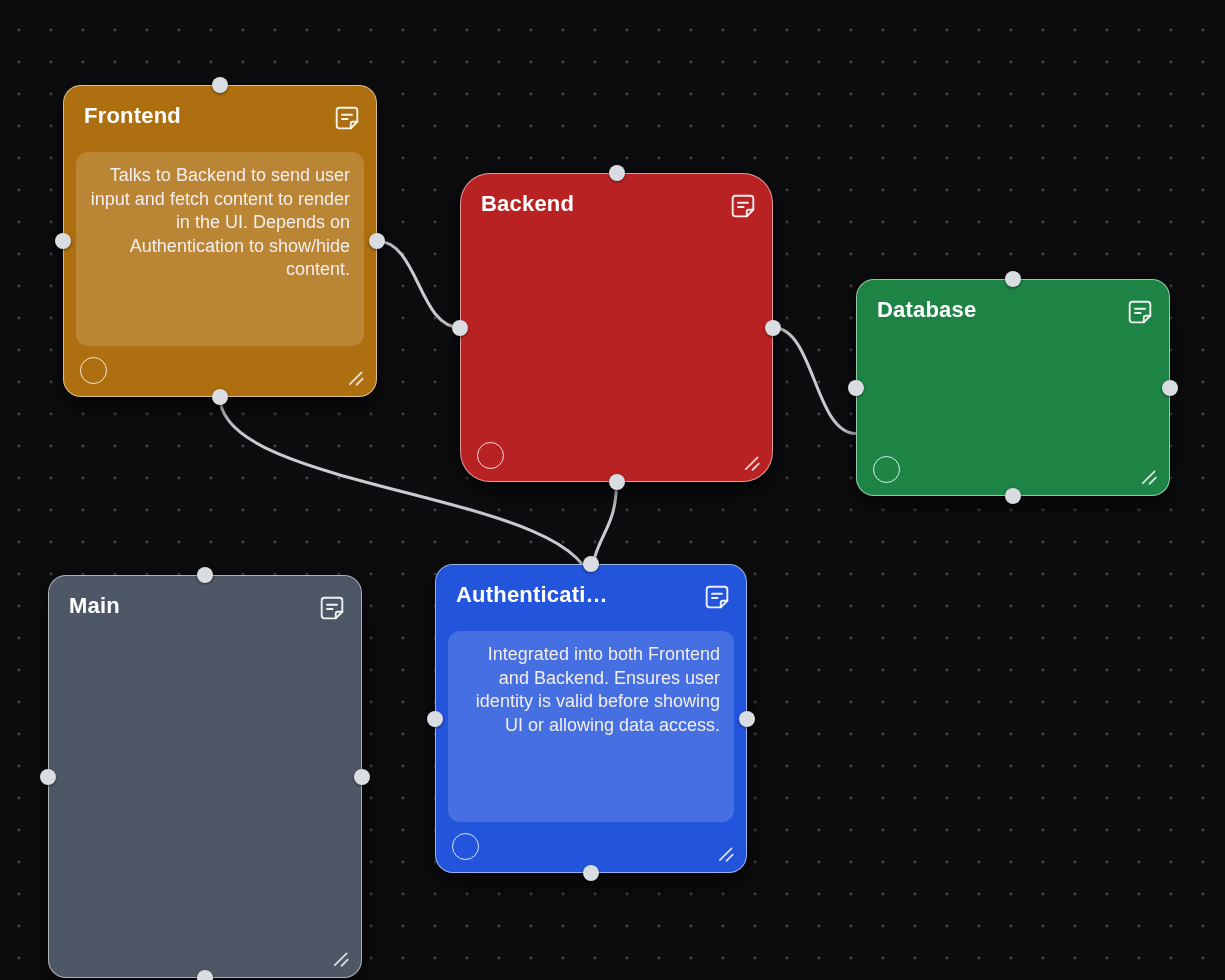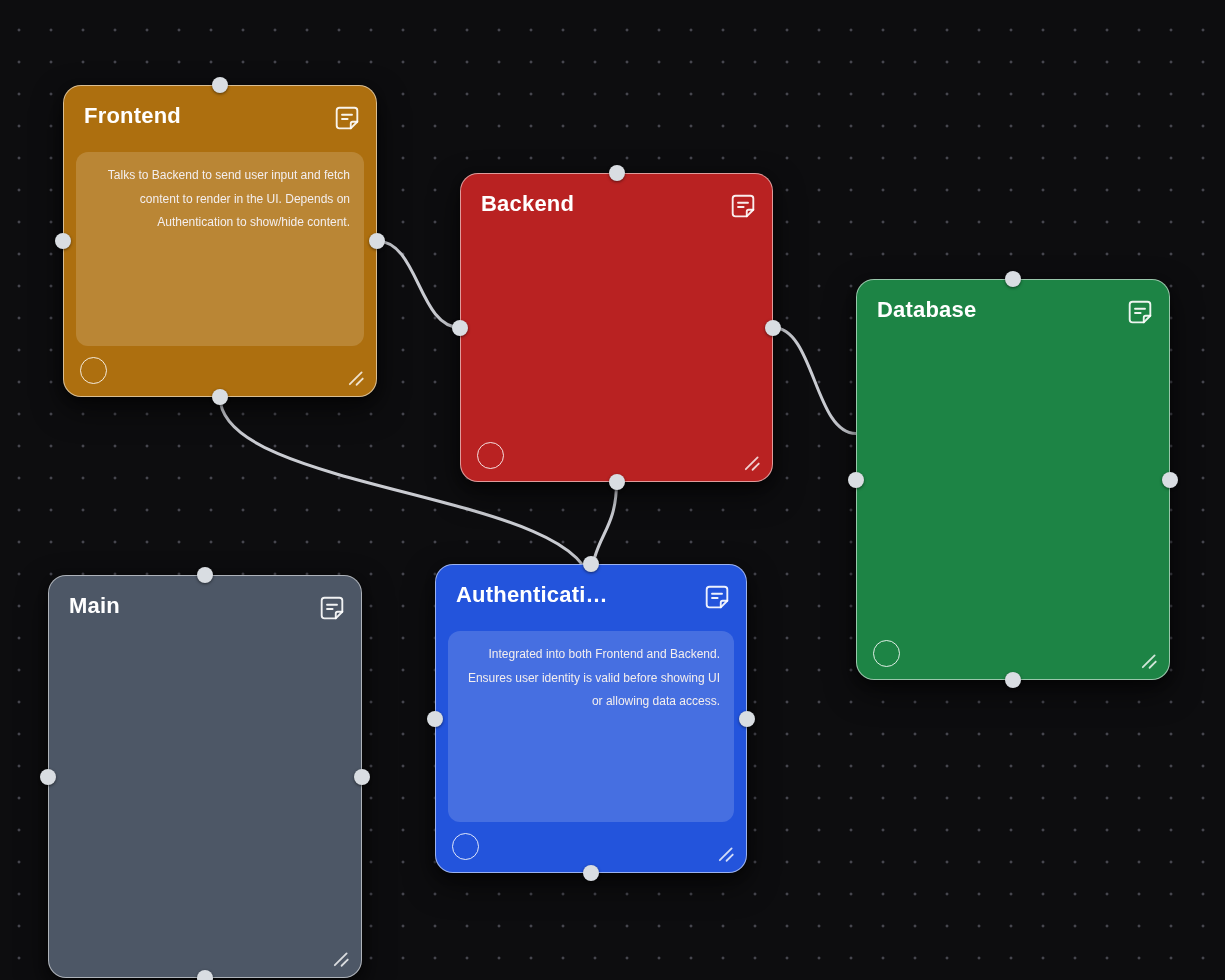--- a/index.html
+++ b/index.html
@@ -26,21 +26,21 @@
     box-shadow:0 12px 30px rgba(0,0,0,.55),0 3px 10px rgba(0,0,0,.4);
     color:#fff;
   }
   .node-header{display:flex;justify-content:space-between;align-items:flex-start;padding:17px 14px 0 20px;}
   .node-title{font-size:22px;font-weight:700;letter-spacing:.2px;white-space:nowrap;overflow:hidden;padding-right:8px;}
   .note-icon{width:30px;height:30px;flex:0 0 auto;stroke:rgba(255,255,255,.92);stroke-width:1.5;fill:none;stroke-linejoin:round;stroke-linecap:round;cursor:pointer;}
   .node-body{
     position:absolute;left:12px;right:12px;top:66px;bottom:50px;
     background:var(--overlay,rgba(255,255,255,.16));
     border-radius:12px;padding:12px 14px;box-sizing:border-box;
-    font-size:12px;line-height:23.5px;color:#f3eeee;overflow:hidden;
+    font-size:18px;line-height:23.5px;color:#f3eeee;overflow:hidden;
   }
   .node-circle{
     position:absolute;left:16px;bottom:12px;width:27px;height:27px;
     border:1.6px solid rgba(255,255,255,.85);border-radius:50%;box-sizing:border-box;cursor:pointer;
   }
   .resize-icon{position:absolute;right:11px;bottom:9px;width:18px;height:18px;stroke:rgba(255,255,255,.8);stroke-width:1.6;stroke-linecap:round;fill:none;cursor:nwse-resize;}
   .handle{
     position:absolute;width:16px;height:16px;border-radius:50%;
     background:var(--handle,#d9dde2);box-shadow:0 1px 3px rgba(0,0,0,.5);z-index:3;cursor:crosshair;
   }
@@ -77,42 +77,42 @@
     <svg class="resize-icon" viewBox="0 0 16 16">
       <path d="M2.5 13.5 L13 3"></path>
       <path d="M8.5 14 L14 8.5"></path>
     </svg>
   <div class="handle handle-top"></div>
       <div class="handle handle-left"></div>
       <div class="handle handle-right"></div>
       <div class="handle handle-bottom"></div>
     </div>
 
-  <div class="node" style="left: 460px; top: 173px; width: 313px; height: 309px; --node-color: #b92222; --overlay: rgba(255,255,255,0.16);">
+  <div class="node" style="left: 460px; top: 173px; width: 313px; height: 309px; border-radius: 30px; --node-color: #b92222; --overlay: rgba(255,255,255,0.16);">
     <div class="node-header">
       <div class="node-title">Backend</div>
       <svg class="note-icon" viewBox="0 0 24 24">
         <path d="M6 3.75 H18 A2.25 2.25 0 0 1 20.25 6 V15 L15 20.25 H6 A2.25 2.25 0 0 1 3.75 18 V6 A2.25 2.25 0 0 1 6 3.75 Z"></path>
         <path d="M20.25 15 H16.5 A1.5 1.5 0 0 0 15 16.5 V20.25"></path>
         <path d="M8 9.4 H16"></path>
         <path d="M8 12.8 H12.5"></path>
       </svg>
     </div>
     <div class="node-circle"></div>
     <svg class="resize-icon" viewBox="0 0 16 16">
       <path d="M2.5 13.5 L13 3"></path>
       <path d="M8.5 14 L14 8.5"></path>
     </svg>
   <div class="handle handle-top"></div>
       <div class="handle handle-left"></div>
       <div class="handle handle-right"></div>
       <div class="handle handle-bottom"></div>
     </div>
 
-  <div class="node" style="left: 856px; top: 279px; width: 314px; height: 401px; --node-color: #1d8445; --overlay: rgba(255,255,255,0.16);">
+  <div class="node" style="left: 856px; top: 279px; width: 314px; height: 217px; --node-color: #1d8445; --overlay: rgba(255,255,255,0.16);">
     <div class="node-header">
       <div class="node-title">Database</div>
       <svg class="note-icon" viewBox="0 0 24 24">
         <path d="M6 3.75 H18 A2.25 2.25 0 0 1 20.25 6 V15 L15 20.25 H6 A2.25 2.25 0 0 1 3.75 18 V6 A2.25 2.25 0 0 1 6 3.75 Z"></path>
         <path d="M20.25 15 H16.5 A1.5 1.5 0 0 0 15 16.5 V20.25"></path>
         <path d="M8 9.4 H16"></path>
         <path d="M8 12.8 H12.5"></path>
       </svg>
     </div>
     <div class="node-circle"></div>

